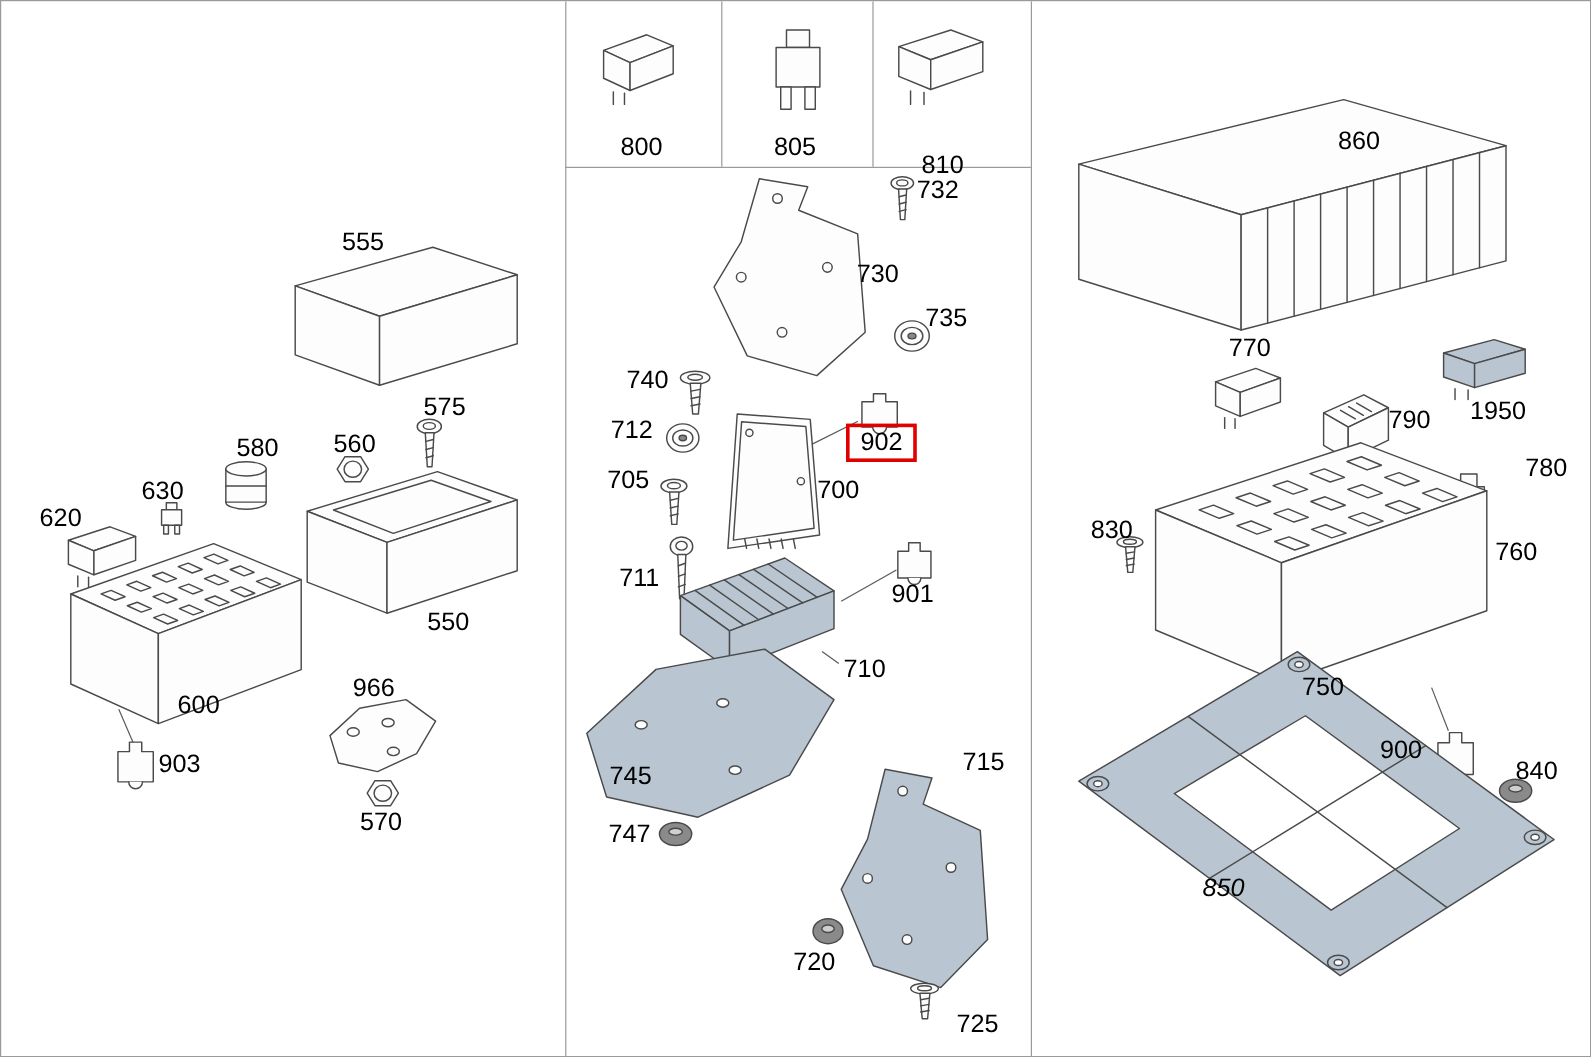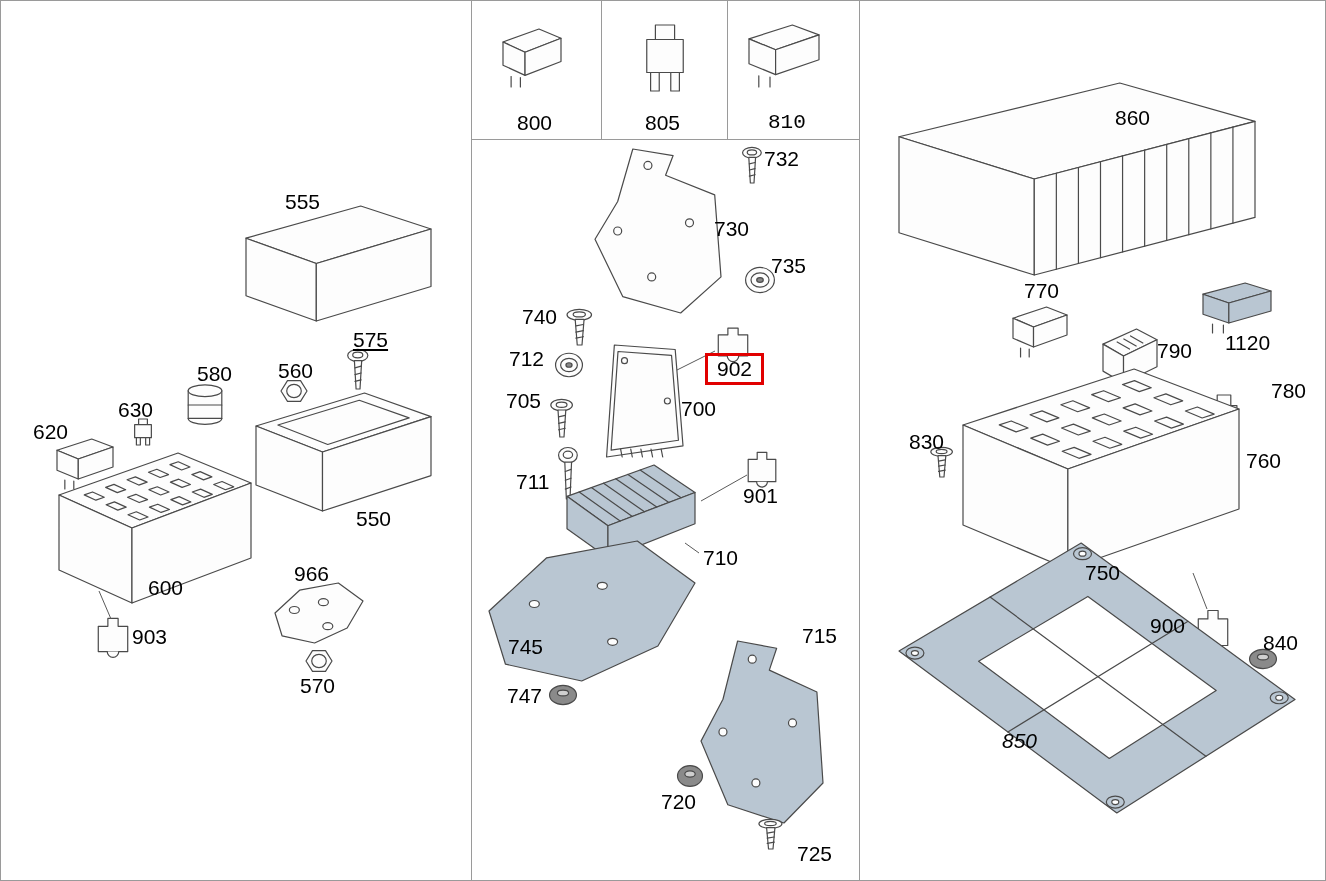--- a/index.html
+++ b/index.html
@@ -343,52 +343,52 @@
     </svg>
 
   <div class="vsep" style="left:470px"></div>
   <div class="vsep" style="left:858px"></div>
   <div class="vsep" style="left:600px;height:138px;bottom:auto"></div>
   <div class="vsep" style="left:726px;height:138px;bottom:auto"></div>
   <div class="hsep" style="left:470px;top:138px;width:388px"></div>
 
   <div id="labels">
       <div class="plabel" style="left: 284px; top: 190px;">555</div>
-      <div class="plabel" style="left: 352px; top: 328px; text-decoration: underline;">575</div>
+      <div class="plabel" style="left: 352px; top: 328px;">575</div>
       <div class="plabel" style="left: 196px; top: 362px;">580</div>
       <div class="plabel" style="left: 277px; top: 359px;">560</div>
       <div class="plabel" style="left: 117px; top: 398px;">630</div>
       <div class="plabel" style="left: 32px; top: 420px;">620</div>
       <div class="plabel" style="left: 355px; top: 507px;">550</div>
       <div class="plabel" style="left: 147px; top: 576px;">600</div>
       <div class="plabel" style="left: 293px; top: 562px;">966</div>
       <div class="plabel" style="left: 131px; top: 625px;">903</div>
       <div class="plabel" style="left: 299px; top: 674px;">570</div>
       <div class="plabel" style="left: 516px; top: 111px;">800</div>
       <div class="plabel" style="left: 644px; top: 111px;">805</div>
-      <div class="plabel" style="left: 767px; top: 111px; font-family: Liberation Mono, monospace;">810</div>
+      <div class="plabel" style="left: 767px; top: 126px;">810</div>
       <div class="plabel" style="left: 763px; top: 147px;">732</div>
       <div class="plabel" style="left: 713px; top: 217px;">730</div>
       <div class="plabel" style="left: 770px; top: 254px;">735</div>
       <div class="plabel" style="left: 521px; top: 305px;">740</div>
       <div class="plabel" style="left: 508px; top: 347px; text-align: center;">712</div>
       <div class="plabel hl" style="left: 716px; top: 359px; border-color: rgb(225, 0, 0);">902</div>
       <div class="plabel" style="left: 505px; top: 389px; text-align: right;">705</div>
       <div class="plabel" style="left: 680px; top: 397px;">700</div>
       <div class="plabel" style="left: 515px; top: 470px;">711</div>
       <div class="plabel" style="left: 742px; top: 484px;">901</div>
       <div class="plabel" style="left: 702px; top: 546px;">710</div>
       <div class="plabel" style="left: 507px; top: 635px;">745</div>
       <div class="plabel" style="left: 506px; top: 684px;">747</div>
       <div class="plabel" style="left: 801px; top: 624px;">715</div>
       <div class="plabel" style="left: 660px; top: 790px;">720</div>
       <div class="plabel" style="left: 748px; top: 842px; margin-left: 48px;">725</div>
       <div class="plabel" style="left: 1114px; top: 106px;">860</div>
       <div class="plabel" style="left: 1023px; top: 279px;">770</div>
-      <div class="plabel" style="left: 1224px; top: 331px;">1120</div>
+      <div class="plabel" style="left: 1224px; top: 331px;">1950</div>
       <div class="plabel" style="left: 1156px; top: 339px;">790</div>
       <div class="plabel" style="left: 1270px; top: 379px;">780</div>
       <div class="plabel" style="left: 908px; top: 430px;">830</div>
       <div class="plabel" style="left: 1245px; top: 449px;">760</div>
       <div class="plabel" style="left: 1084px; top: 561px;">750</div>
       <div class="plabel" style="left: 1149px; top: 614px;">900</div>
       <div class="plabel" style="left: 1262px; top: 631px;">840</div>
       <div class="plabel" style="left: 1001px; top: 729px; font-style: italic;">850</div>
     </div>
 </div>

